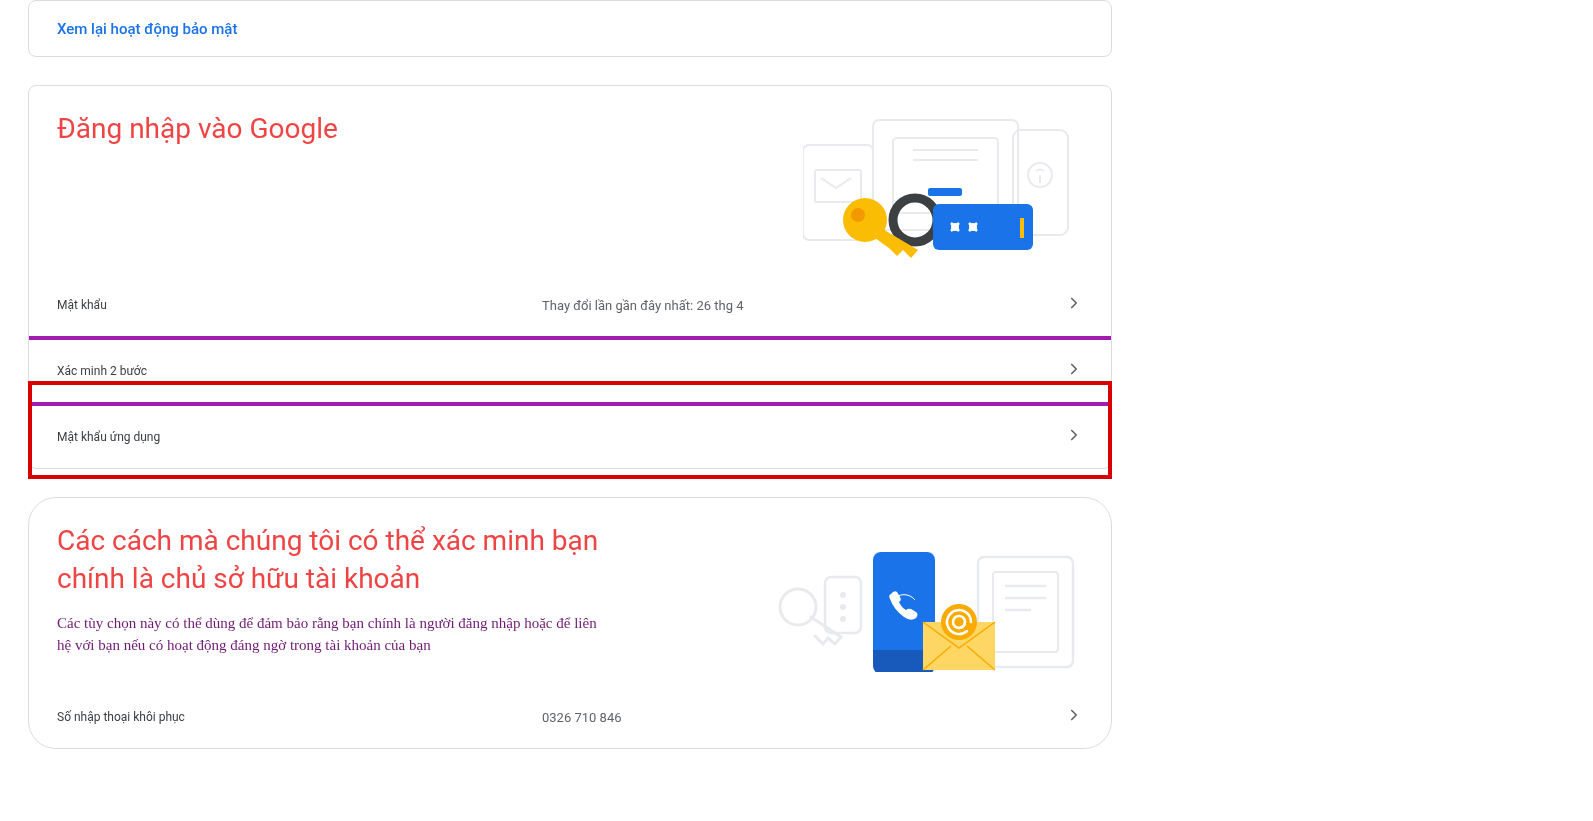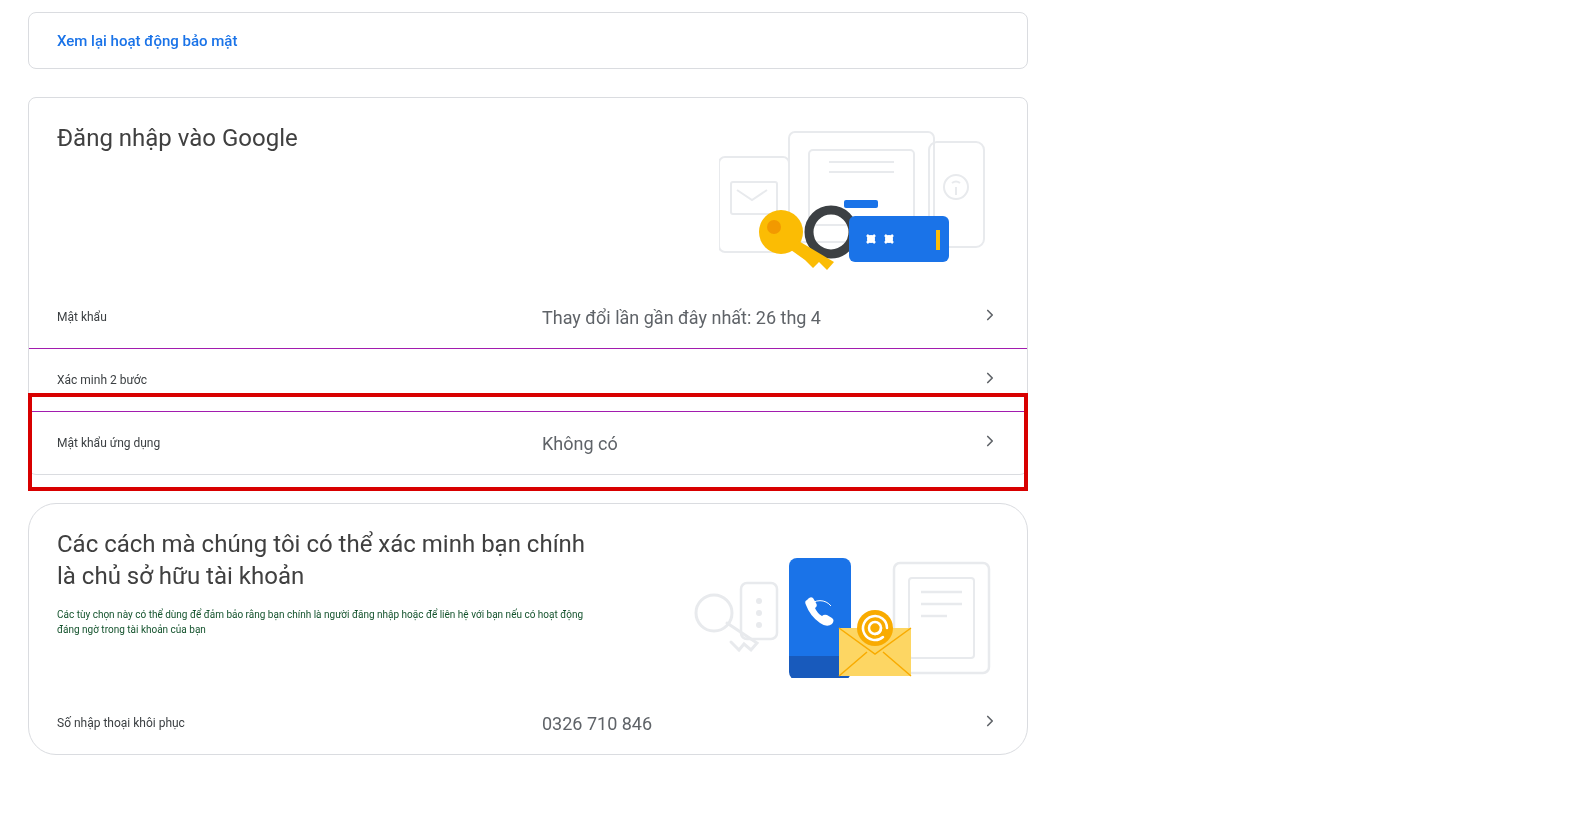--- a/index.html
+++ b/index.html
@@ -4,23 +4,23 @@
 <style>
   * { box-sizing: border-box; margin: 0; padding: 0; }
   body {
     font-family: 'Google Sans', Roboto, Arial, sans-serif;
     background: #ffffff;
     color: #202124;
     width: 1593px;
     height: 821px;
   }
   .container {
-    width: 1000px;
+    width: 1084px;
     margin-left: 28px;
-    padding-top: 12px;
+    padding-top: 0;
   }
   .card {
     border: 1px solid #dadce0;
     border-radius: 8px;
     background: #fff;
     margin-bottom: 28px;
     overflow: visible;
     position: relative;
   }
   .card-top-link {
@@ -33,53 +33,54 @@
     cursor: pointer;
     text-decoration: none;
   }
   .card-header {
     display: flex;
     justify-content: space-between;
     align-items: flex-start;
     padding: 24px 28px 10px 28px;
   }
   .card-title {
-    font-size: 24px;
+    font-size: 28px;
     font-weight: 400;
-    color: #404040;
+    color: #ef4444;
     line-height: 1.35;
     max-width: 550px;
   }
   .card-subtitle {
-    font-size: 10px;
-    color: #14532d;
+    font-size: 15px;
+    color: #701a75;
     line-height: 1.5;
     max-width: 550px;
     margin-top: 14px;
+    font-family: Liberation Serif, serif;
   }
   .illustration {
     flex-shrink: 0;
   }
   .row {
     display: flex;
     align-items: center;
     padding: 20px 28px;
-    border-top: 1px solid #a21caf;
+    border-top: 4px solid #a21caf;
     cursor: pointer;
     position: relative;
   }
   .row:first-of-type { border-top: none; }
   .row-label {
     width: 485px;
     font-size: 12px;
     color: #3c4043;
     flex-shrink: 0;
   }
   .row-value {
-    font-size: 18px;
+    font-size: 13px;
     color: #5f6368;
     flex: 1;
     display: flex;
     align-items: center;
     gap: 8px;
   }
   .chevron {
     color: #5f6368;
     flex-shrink: 0;
     margin-left: auto;
@@ -168,21 +169,20 @@
         <div class="row-label">Xác minh 2 bước</div>
         <span class="chevron">
           <svg width="18" height="18" viewBox="0 0 24 24">
               <path d="M9 6l6 6-6 6" fill="none" stroke="#5f6368" stroke-width="2.2" stroke-linecap="round" stroke-linejoin="round"></path>
             </svg>
         </span>
       </div>
 
       <div class="row" style="border-bottom:none;">
         <div class="row-label">Mật khẩu ứng dụng</div>
-        <div class="row-value">Không có</div>
         <span class="chevron">
           <svg width="18" height="18" viewBox="0 0 24 24">
               <path d="M9 6l6 6-6 6" fill="none" stroke="#5f6368" stroke-width="2.2" stroke-linecap="round" stroke-linejoin="round"></path>
             </svg>
         </span>
       </div>
     </div>
 
     <div class="highlight" style="top:295px; height:98px;"></div>
   </div>

